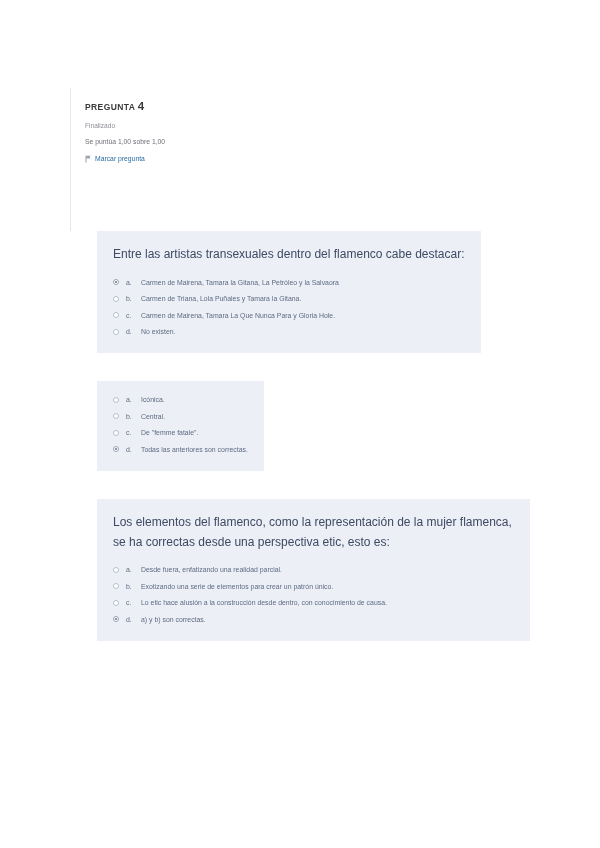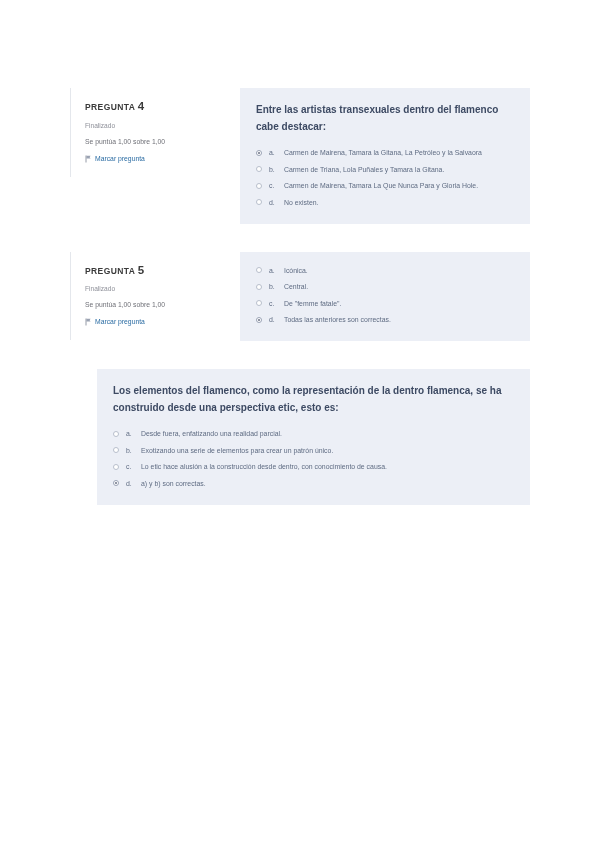--- a/index.html
+++ b/index.html
@@ -21,20 +21,21 @@
     height: 848px;
     box-sizing: border-box;
     padding: 88px 70px 0 70px;
   }
 
   
   .question-block {
     display: flex;
     align-items: flex-start;
     margin-bottom: 28px;
+    flex-direction: column;
   }
 
   
   .qinfo {
     width: 143px;
     flex: 0 0 143px;
     box-sizing: border-box;
     background: #ffffff;
     border-left: 1px solid #e4e7ec;
     padding: 12px 10px 14px 14px;
@@ -86,25 +87,25 @@
 
   
   .qpanel {
     flex: 1 1 auto;
     margin-left: 27px;
     background: #eceff6;
     box-sizing: border-box;
     padding: 14px 16px 16px 16px;
   }
   .qtext {
-    font-size: 10px;
+    font-size: 12px;
     color: #3d4a63;
     line-height: 1.65;
     margin: 0 0 13px 0;
-    font-weight: 700;
+    font-weight: 400;
   }
   .answers {
     margin: 0;
     padding: 0;
     list-style: none;
   }
   .answer {
     display: flex;
     align-items: flex-start;
     margin-bottom: 6.5px;
@@ -195,37 +196,20 @@
       </li>
       <li class="answer">
         <span class="radio"></span>
         <span class="answer-letter">d.</span>
         <span class="answer-text">No existen.</span>
       </li>
           </ul>
     </div>
   </div>
       <div class="question-block">
-    <div class="qinfo">
-      <div class="qinfo-title">
-        <span>PREGUNTA</span>
-        <span class="qnum">5</span>
-      </div>
-      <div class="qinfo-state">Finalizado</div>
-      <div class="qinfo-grade">Se puntúa 1,00 sobre 1,00</div>
-      <div class="qinfo-flag">
-        <span class="flag-icon">
-          <svg width="7" height="8" viewBox="0 0 7 8" xmlns="http://www.w3.org/2000/svg">
-            <path d="M1 0.5 L1 7.5" stroke="#7a8190" stroke-width="0.8" fill="none"></path>
-            <path d="M1.4 0.8 L5.6 0.8 L4.6 2.2 L5.6 3.6 L1.4 3.6 Z" fill="#9aa2b2"></path>
-          </svg>
-        </span>
-        <span class="flag-label">Marcar pregunta</span>
-      </div>
-    </div>
 
     <div class="qpanel">
       <ul class="answers">
       <li class="answer">
         <span class="radio"></span>
         <span class="answer-letter">a.</span>
         <span class="answer-text">Icónica.</span>
       </li>
       <li class="answer">
         <span class="radio"></span>
@@ -241,21 +225,21 @@
         <span class="radio checked"></span>
         <span class="answer-letter">d.</span>
         <span class="answer-text">Todas las anteriores son correctas.</span>
       </li>
           </ul>
     </div>
   </div>
       <div class="question-block">
 
     <div class="qpanel">
-      <p class="qtext">Los elementos del flamenco, como la representación de la dentro flamenca, se ha construido desde una perspectiva etic, esto es:</p>
+      <p class="qtext">Los elementos del flamenco, como la representación de la mujer flamenca, se ha correctas desde una perspectiva etic, esto es:</p>
       <ul class="answers">
       <li class="answer">
         <span class="radio"></span>
         <span class="answer-letter">a.</span>
         <span class="answer-text">Desde fuera, enfatizando una realidad parcial.</span>
       </li>
       <li class="answer">
         <span class="radio"></span>
         <span class="answer-letter">b.</span>
         <span class="answer-text">Exotizando una serie de elementos para crear un patrón único.</span>

